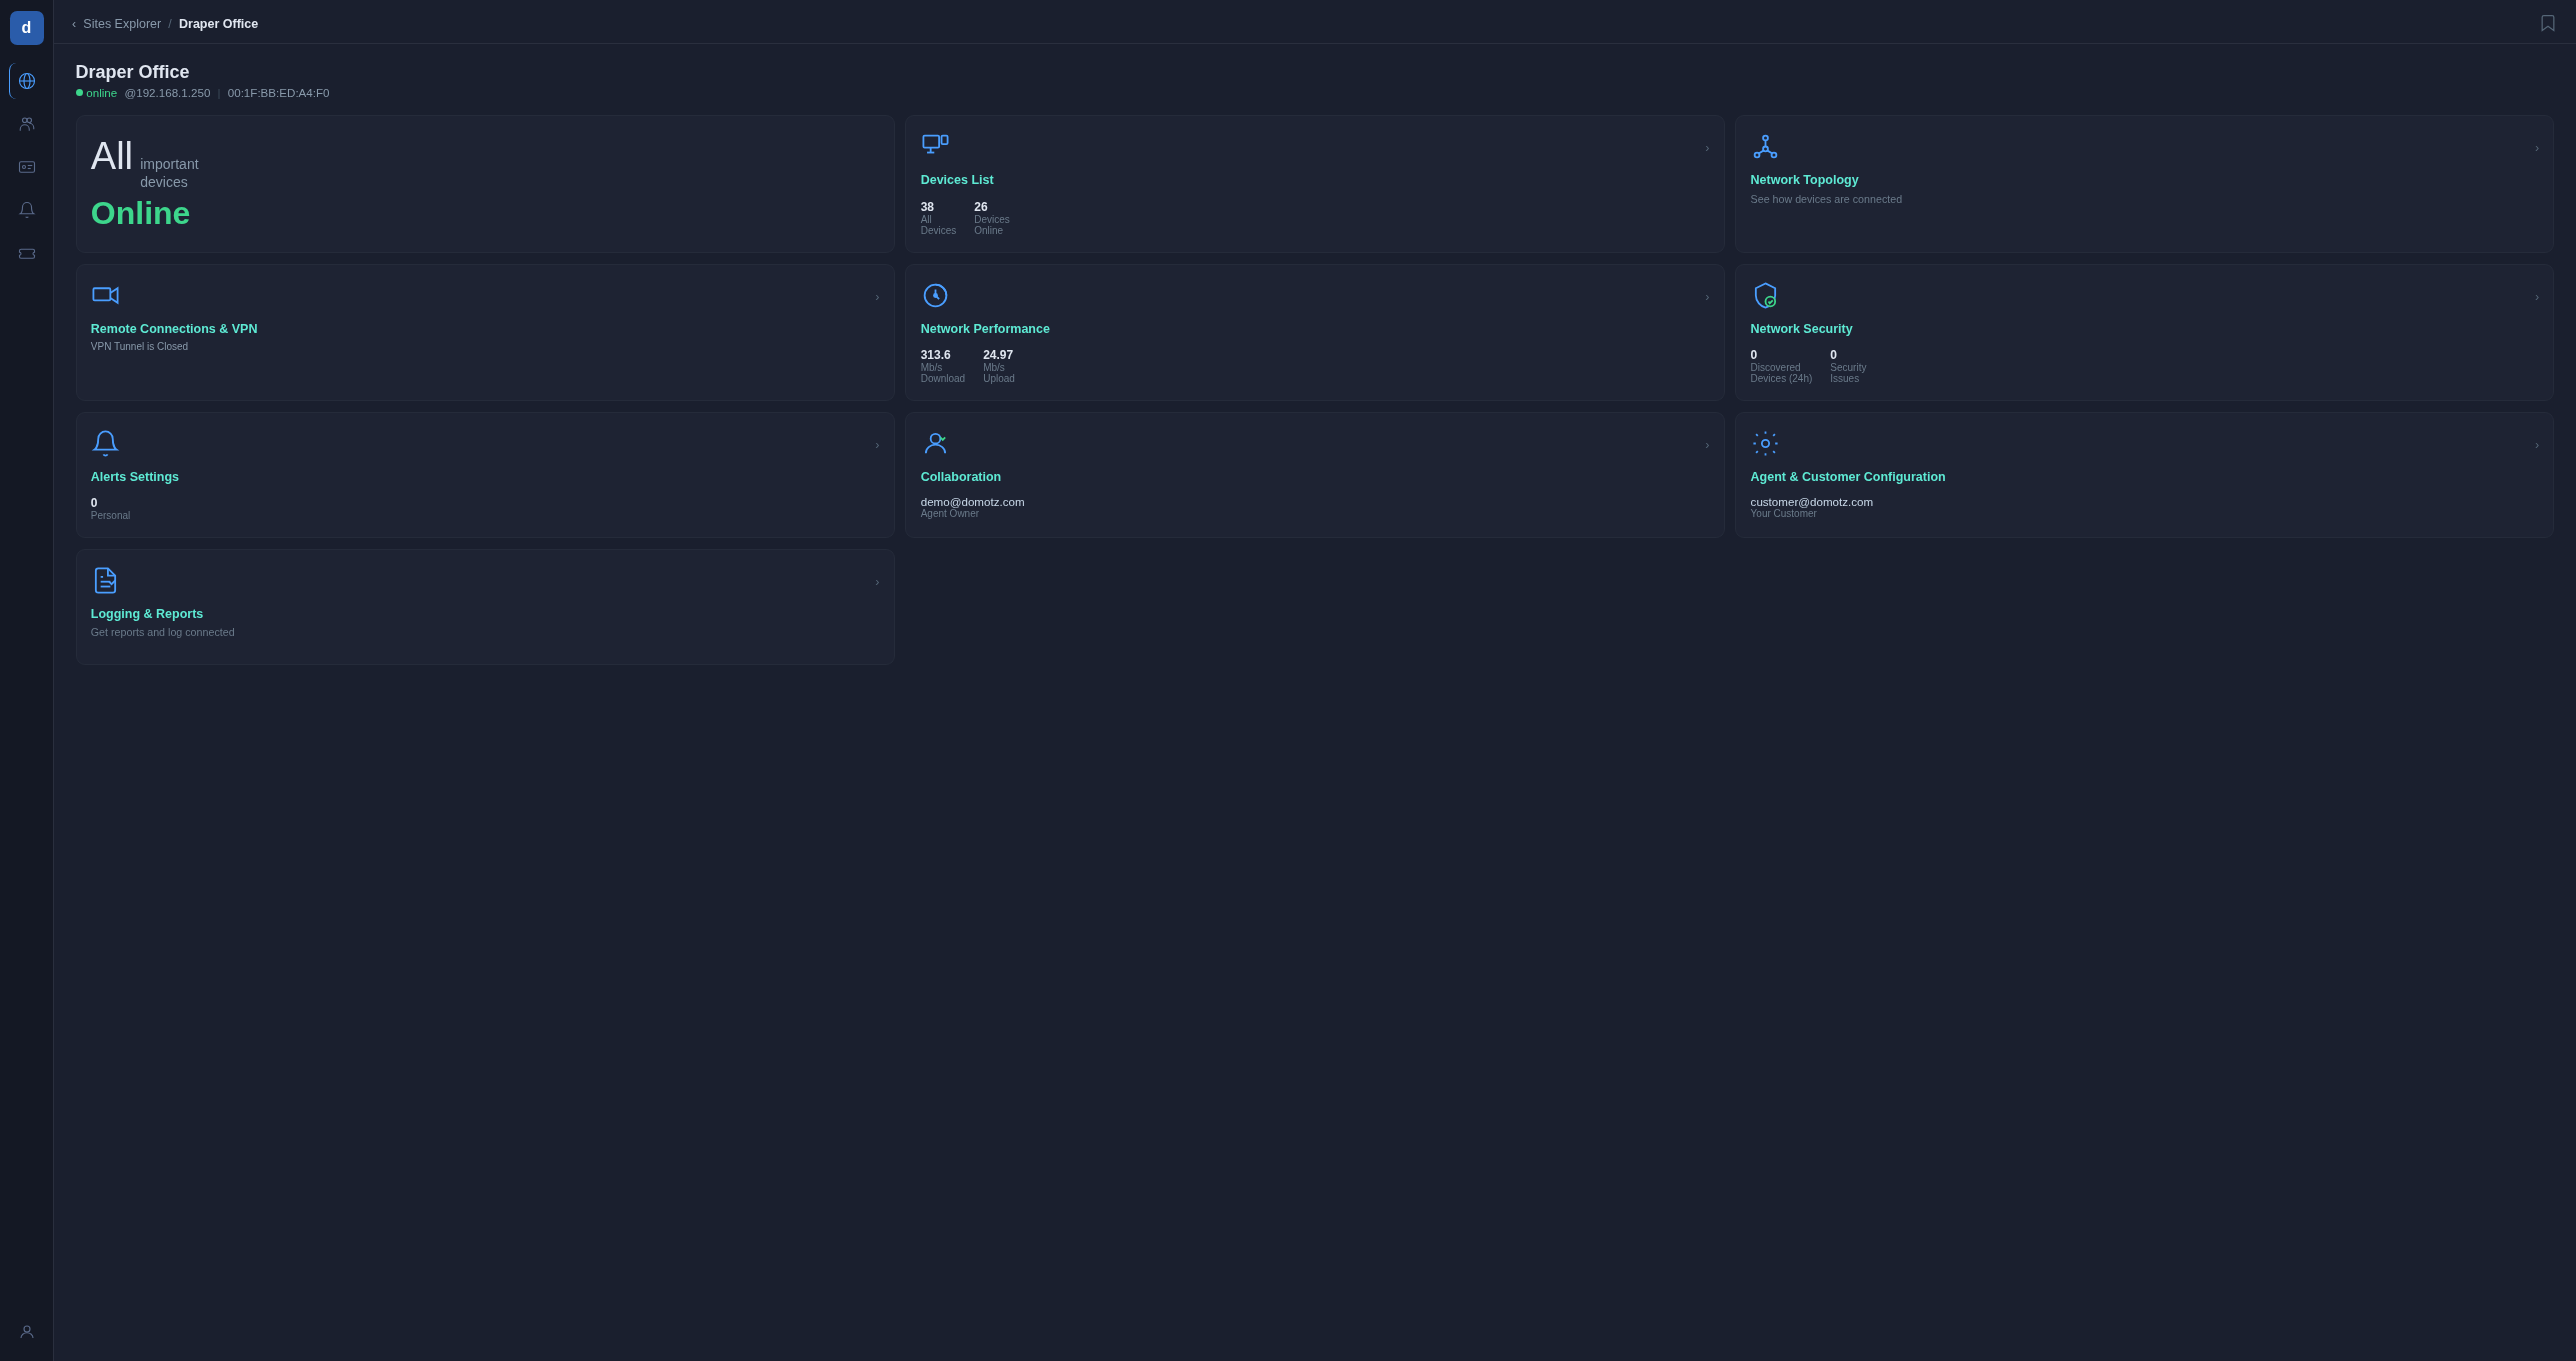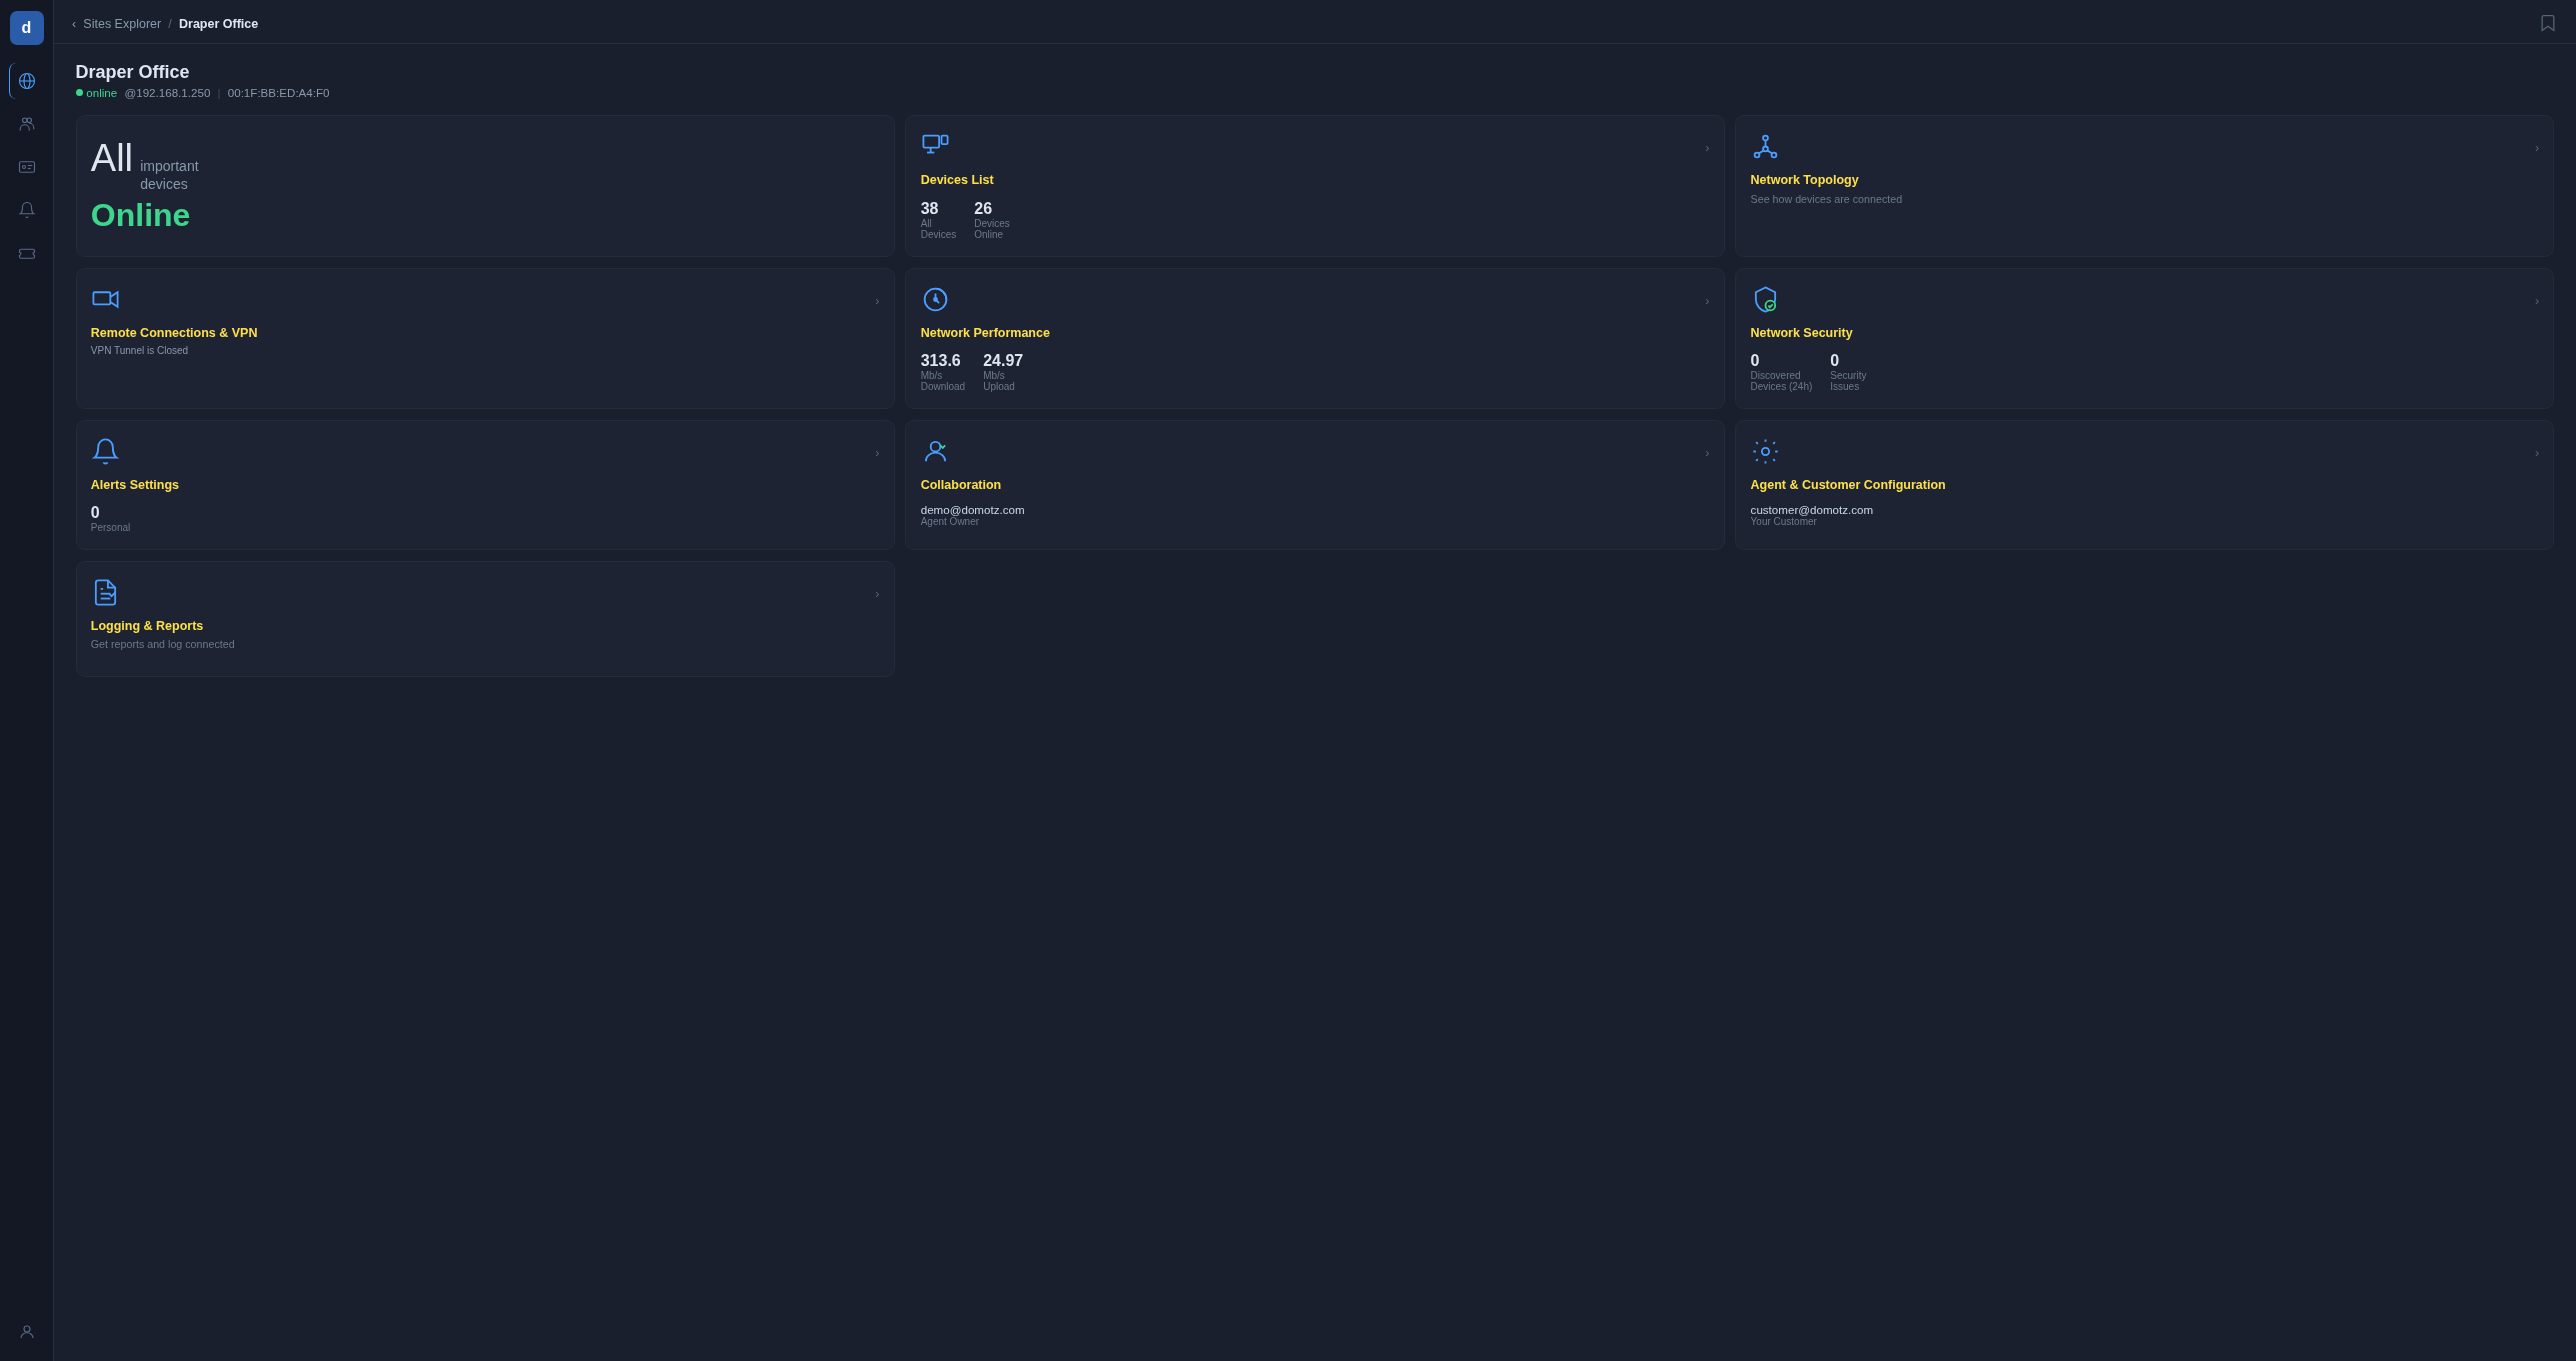--- a/index.html
+++ b/index.html
@@ -138,35 +138,35 @@
       margin-bottom: 9px;
     }
     .card-icon {
       color: #4a9eff;
     }
     .card-icon svg { width: 29px; height: 29px; }
     .card-chevron { color: #556677; font-size: 12.5px; }
     .card-title {
       font-size: 12.5px;
       font-weight: 600;
-      color: #fde047;
+      color: #5eead4;
       margin-bottom: 5.4px;
     }
     .card-subtitle {
       font-size: 10.7px;
       color: #6a7a8a;
       flex: 1;
     }
     .card-stats {
       display: flex;
       gap: 18px;
       margin-top: 7.2px;
     }
     .stat-value {
-      font-size: 16px;
+      font-size: 12px;
       font-weight: 700;
       color: #e0e6f0;
     }
     .stat-label {
       font-size: 10px;
       color: #6a7a8a;
     }
 
     
     .card-all-devices {

